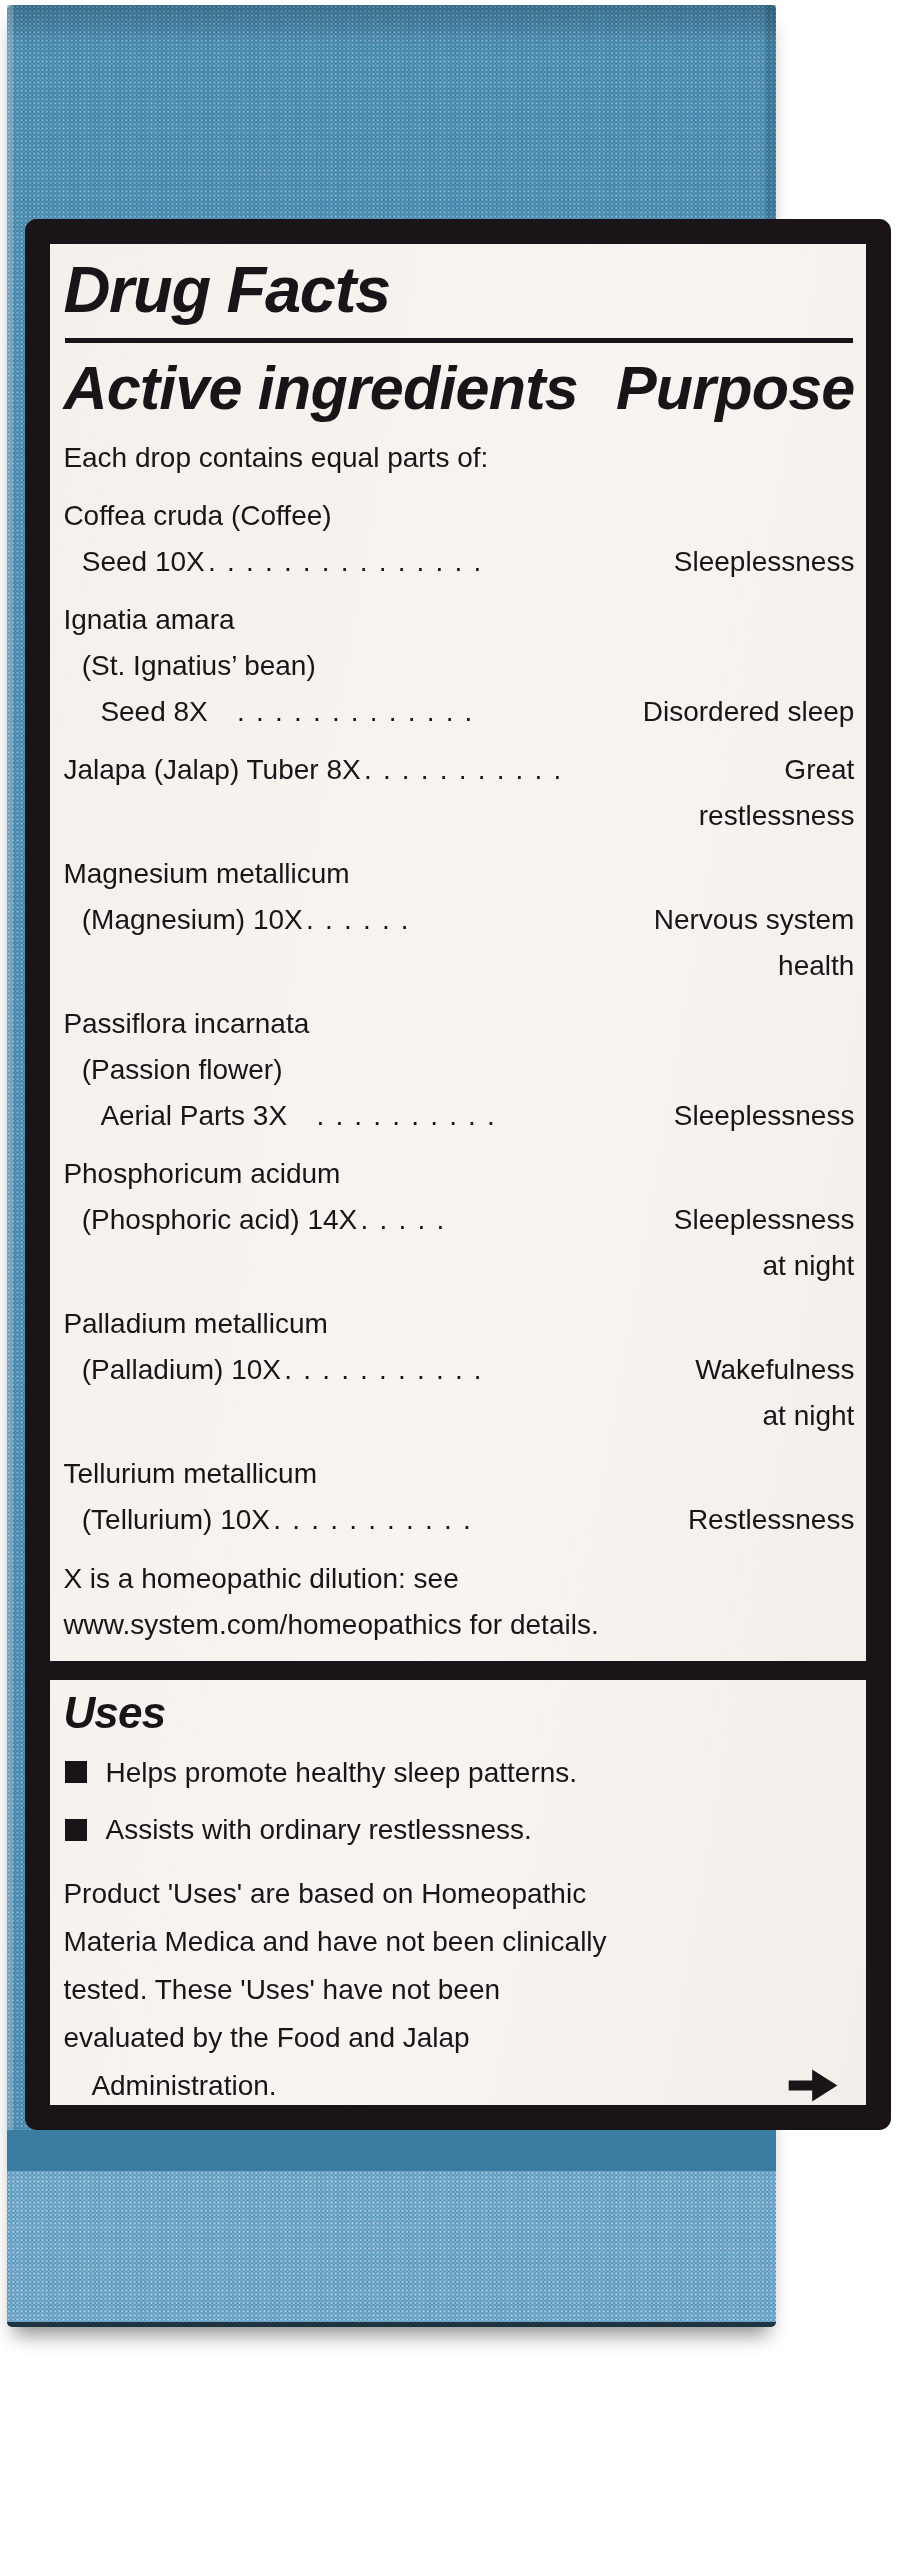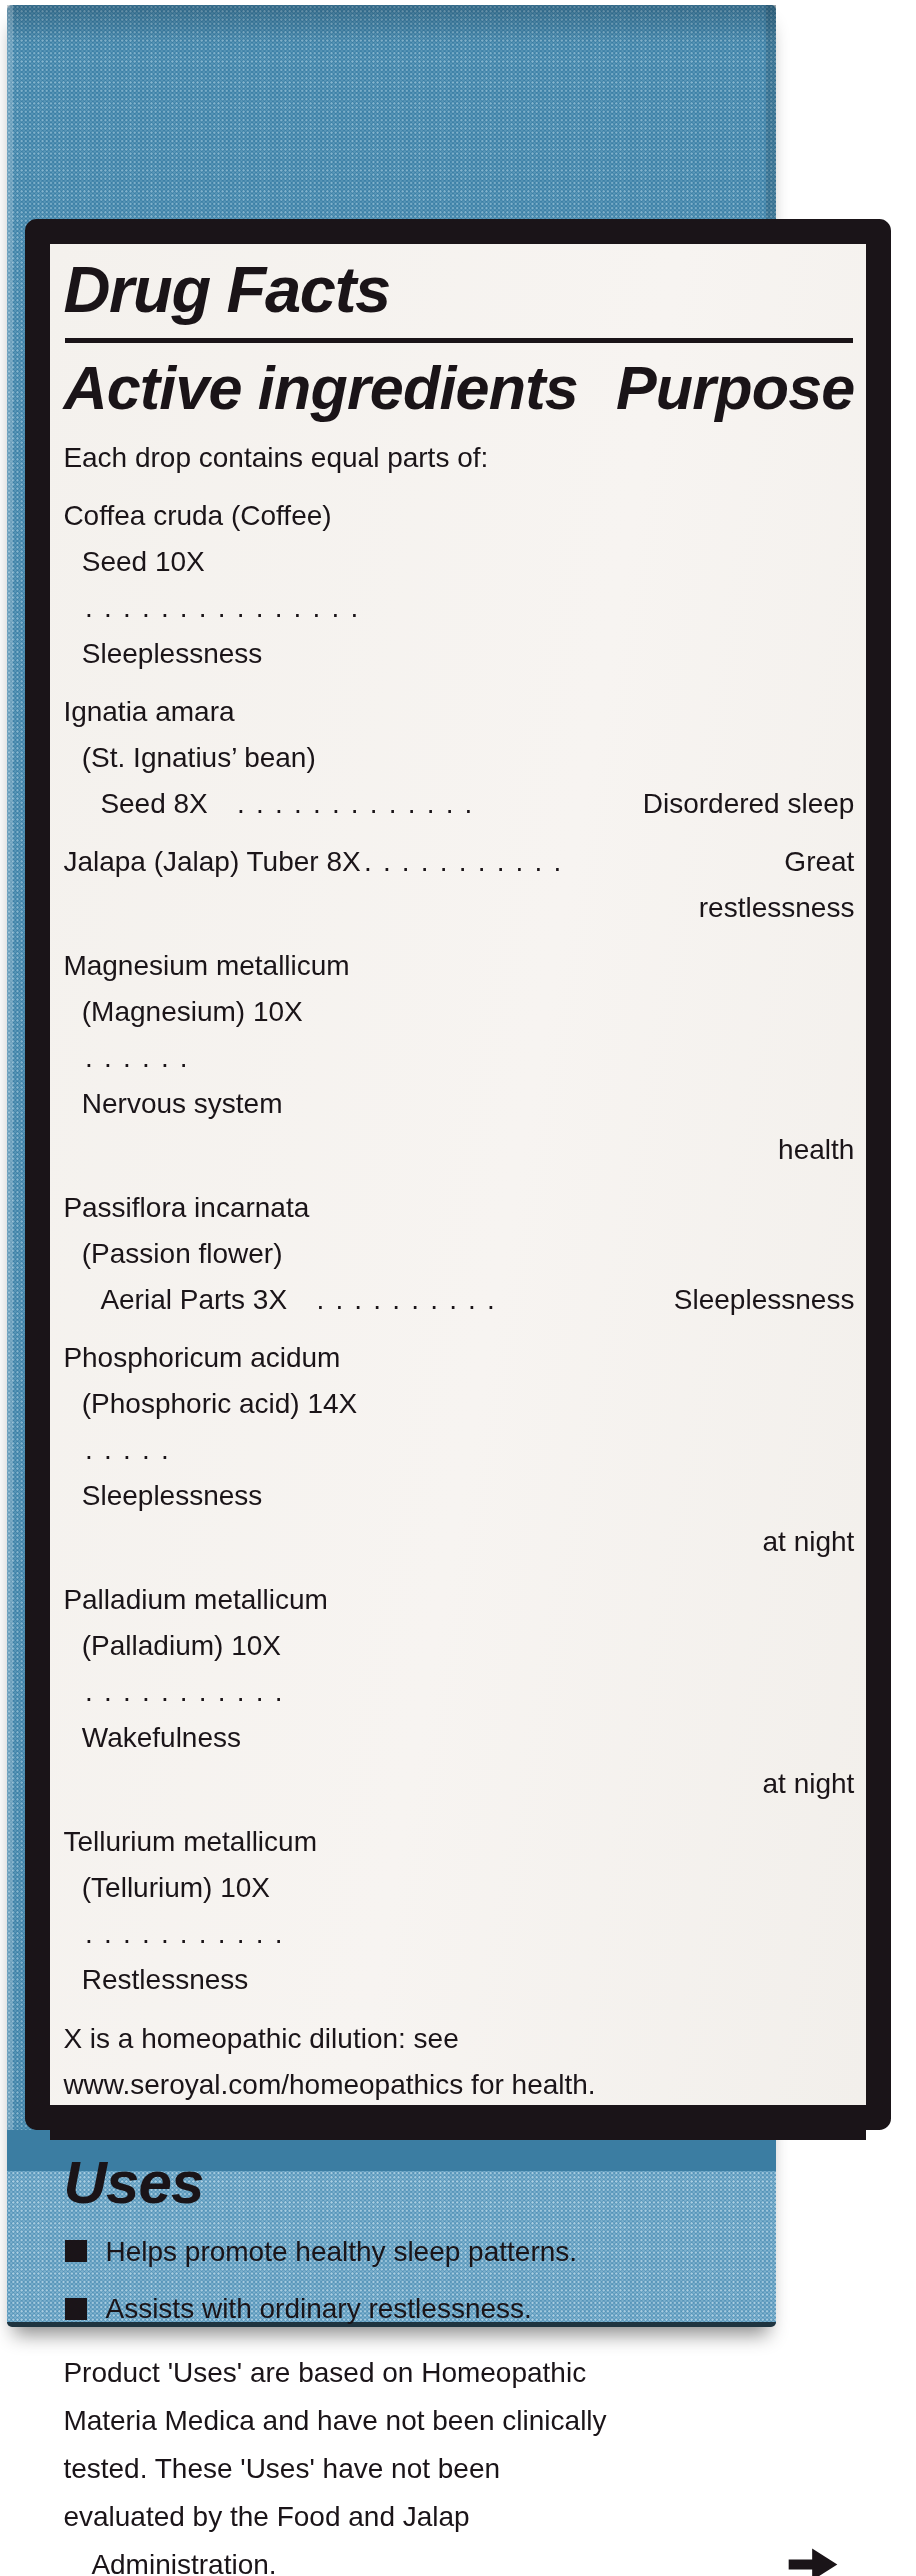--- a/index.html
+++ b/index.html
@@ -49,25 +49,25 @@
   .body-txt{font-size:28px;line-height:46px;}
   .intro{margin-top:11.7px;}
   .row{display:block;}
   .leader{display:flex;align-items:baseline;}
   .leader .t{white-space:nowrap;flex:none;}
   .leader .dots{flex:1;white-space:nowrap;overflow:hidden;letter-spacing:1.7px;
     padding:0 3.3px;}
   .leader .r{white-space:nowrap;flex:none;text-align:right;}
   .cont{text-align:right;}
   .gap{margin-top:12px;}
-  .i1{padding-left:18.4px;flex-direction:column;}
+  .i1{padding-left:18.4px;}
   .i2{padding-left:37px;gap:26px;}
   .footnote{margin-top:13.3px;}
   .divider{height:18.4px;background:#1a1418;margin:13.3px -11.7px 0 -13.3px;}
-  .uses-h{margin-top:8.3px;font-size:60px;font-weight:bold;font-style:italic;
+  .uses-h{margin-top:8.3px;font-size:44px;font-weight:bold;font-style:italic;
     letter-spacing:-0.8px;}
   .bullet{display:flex;margin-top:11.7px;}
   .sq{width:22px;height:22px;background:#1a1418;flex:none;
     margin:11.7px 18.4px 0 1.7px;}
   .disc{margin-top:16.7px;line-height:48px;}
   .lastline{display:flex;align-items:center;margin-left:28px;}
   .arrow{margin-left:auto;margin-right:15px;line-height:0;}
   .arrow svg{display:block;}
 </style>
 </head>
@@ -150,21 +150,21 @@
 
         <div class="row gap">Tellurium metallicum</div>
         <div class="row leader i1">
           <span class="t">(Tellurium) 10X</span>
           <span class="dots"> . . . . . . . . . . .</span>
           <span class="r">Restlessness</span>
         </div>
 
         <div class="footnote">
           <div class="row">X is a homeopathic dilution: see</div>
-          <div class="row">www.seroyal.com/homeopathics for health.</div>
+          <div class="row">www.system.com/homeopathics for details.</div>
         </div>
       </div>
 
       <div class="divider"></div>
 
       <div class="uses-h">Uses</div>
 
       <div class="body-txt">
         <div class="bullet">
           <span class="sq"></span>

